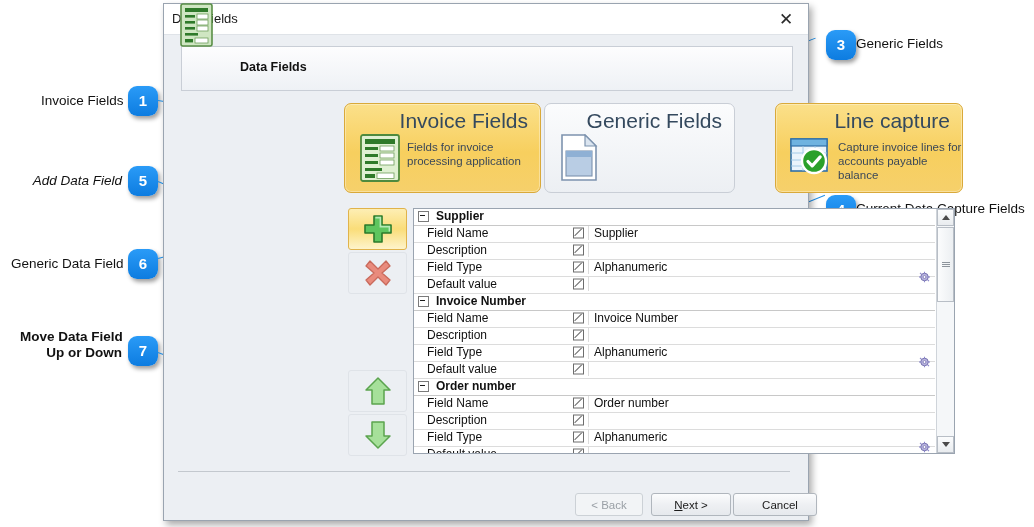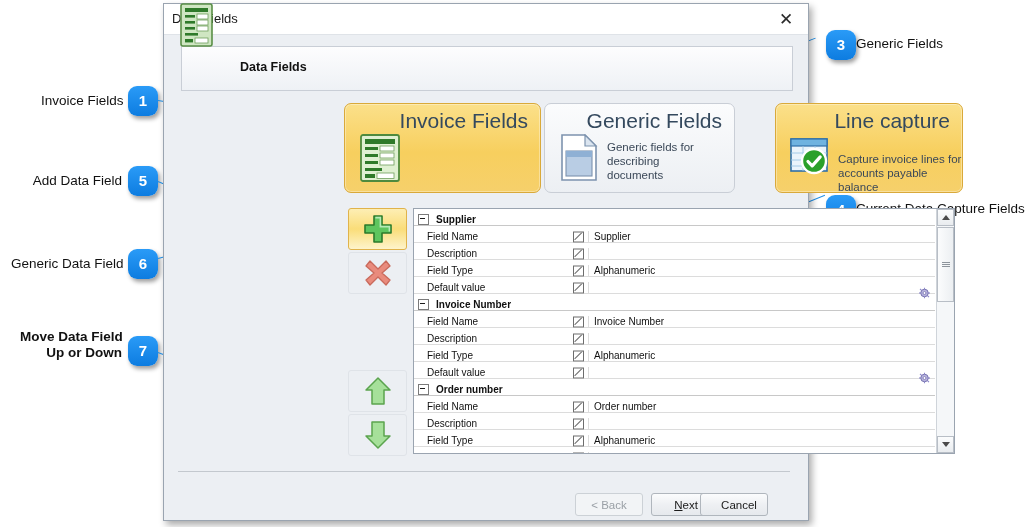--- a/index.html
+++ b/index.html
@@ -157,24 +157,24 @@
     box-sizing:border-box;
     overflow:hidden;
   }
   .grid-inner{
     position:absolute;left:0;top:0;right:19px;bottom:0;
     overflow:hidden;
   }
   .row{
     height:17px;
     display:flex;
-    align-items:flex-end;
+    align-items:flex-start;
     border-bottom:1px solid #dcdcdc;
     box-sizing:border-box;
-    font-size:10px;
+    font-size:12px;
     color:#101010;
   }
   .row.group{
     background:#ffffff;
     font-weight:bold;
     border-bottom:1px solid #c8c8c8;
   }
   .grp-cell{
     display:flex;align-items:center;
     padding-left:4px;
@@ -294,21 +294,21 @@
   .btn u{text-decoration:underline;}
   svg{display:block;}
 </style>
 </head>
 <body>
 
 <div id="annotation-layer">
     <div class="callout-label right" style="left: 41px; top: 93px; width: 81px;">Invoice Fields</div>
     <div class="badge" style="left: 128px; top: 86px;">1</div>
     <div class="leader" style="left: 158px; top: 100px; width: 48px; transform: rotate(9deg);"></div>
-    <div class="callout-label right" style="left: 32px; top: 173px; width: 90px;">Add Data Field</div>
+    <div class="callout-label right" style="left: 32px; top: 173px; width: 90px; font-style: italic;">Add Data Field</div>
     <div class="badge" style="left: 128px; top: 166px;">5</div>
     <div class="leader" style="left: 158px; top: 181px; width: 42px; transform: rotate(22deg);"></div>
     <div class="callout-label right" style="left: 11px; top: 256px; width: 111px;">Generic Data Field</div>
     <div class="badge" style="left: 128px; top: 249px;">6</div>
     <div class="leader" style="left: 158px; top: 258px; width: 46px; transform: rotate(-15deg);"></div>
     <div class="callout-label right" style="left: 20px; top: 329px; width: 102px; font-weight: bold;">Move Data Field
 Up or Down</div>
     <div class="badge" style="left: 128px; top: 336px;">7</div>
     <div class="leader" style="left: 158px; top: 352px; width: 55px; transform: rotate(20deg);"></div>
     <div class="callout-label" style="left: 856px; top: 36px; width: 140px;">Generic Fields</div>
@@ -360,54 +360,54 @@
           <rect x="6" y="20" width="13" height="3" fill="#2f7a2a"></rect>
           <rect x="21" y="19" width="14" height="5" fill="#fff" stroke="#6f9f5c" stroke-width=".8"></rect>
           <rect x="6" y="27" width="13" height="3" fill="#2f7a2a"></rect>
           <rect x="21" y="26" width="14" height="5" fill="#fff" stroke="#6f9f5c" stroke-width=".8"></rect>
           <rect x="6" y="34" width="17" height="3" fill="#2f7a2a"></rect>
           <rect x="6" y="40" width="10" height="4" fill="#2f7a2a"></rect>
           <rect x="18" y="39" width="17" height="5.5" fill="#fff" stroke="#6f9f5c" stroke-width=".8"></rect>
         </svg>
       </div>
       <div class="card-title">Invoice Fields</div>
+      <div class="card-desc" style="white-space:pre-line;">Fields for invoice
+processing application</div>
     </div>
 
     <div class="card grey" style="left:200px;width:191px;">
       <div class="card-icon">
         <svg width="42" height="48" viewBox="0 0 42 48">
           <path d="M3 1 h23 l11 11 v34 h-34 z" fill="#ffffff" stroke="#7d93ae" stroke-width="1.6"></path>
           <path d="M26 1 l11 11 h-11 z" fill="#dbe5f0" stroke="#7d93ae" stroke-width="1.2"></path>
           <rect x="7" y="17" width="26" height="25" fill="#b9cde4" stroke="#7d93ae" stroke-width="1.1"></rect>
           <rect x="7" y="17" width="26" height="6" fill="#8fb0d4"></rect>
         </svg>
       </div>
       <div class="card-title">Generic Fields</div>
-      <div class="card-desc" style="white-space:pre-line;">Generic fields for describing
-documents</div>
     </div>
 
     <div class="card yellow" style="left:431px;width:188px;">
       <div class="card-icon" style="top:32px;">
         <svg width="42" height="42" viewBox="0 0 42 42">
           <rect x="1" y="3" width="36" height="32" fill="#eaf4fb" stroke="#2f6fa8" stroke-width="1.6"></rect>
           <rect x="1" y="3" width="36" height="7" fill="#6fb3e0" stroke="#2f6fa8" stroke-width="1.2"></rect>
           <g stroke="#9cc6e4" stroke-width=".9">
             <line x1="1" y1="17" x2="37" y2="17"></line>
             <line x1="1" y1="24" x2="37" y2="24"></line>
             <line x1="1" y1="30" x2="37" y2="30"></line>
             <line x1="13" y1="10" x2="13" y2="35"></line>
             <line x1="25" y1="10" x2="25" y2="35"></line>
           </g>
           <circle cx="24" cy="25" r="12" fill="#2aa02a" stroke="#ffffff" stroke-width="2.4"></circle>
           <path d="M18 25.5 l4.2 4.4 l8-9" fill="none" stroke="#ffffff" stroke-width="3.2" stroke-linecap="round" stroke-linejoin="round"></path>
         </svg>
       </div>
       <div class="card-title">Line capture</div>
-      <div class="card-desc" style="white-space:pre-line;margin-top:12px;">Capture invoice lines for
+      <div class="card-desc" style="white-space:pre-line;">Capture invoice lines for
 accounts payable balance</div>
     </div>
   </div>
 
   <div class="tool-col">
     <div class="tool-btn sel" style="top:0px;">
       <span>
         <svg width="30" height="30" viewBox="0 0 30 30">
           <path d="M11 2 h8 v9 h9 v8 h-9 v9 h-8 v-9 h-9 v-8 h9 z" fill="#5ec55e" stroke="#2b7a2b" stroke-width="1.6" stroke-linejoin="round"></path>
           <path d="M12.4 3.6 h5 v9 h9 v5" fill="none" stroke="#b6eab6" stroke-width="1.6"></path>
@@ -623,15 +623,15 @@
           <span class="tri down"></span>
         </div>
     </div>
   </div>
 
   <div class="footer-sep" style="left:14px;top:467px;width:612px;"></div>
   <div class="btn disabled" style="left:411px;width:68px;">&lt; Back</div>
   <div class="btn" style="left:487px;width:80px;">
     <span><u>N</u><span>ext &gt;</span></span>
   </div>
-  <div class="btn" style="left:536px;width:68px;padding-left:10px;">Cancel</div>
+  <div class="btn" style="left:569px;width:84px;padding-left:10px;">Cancel</div>
 
 </div>
 
 </body></html>

